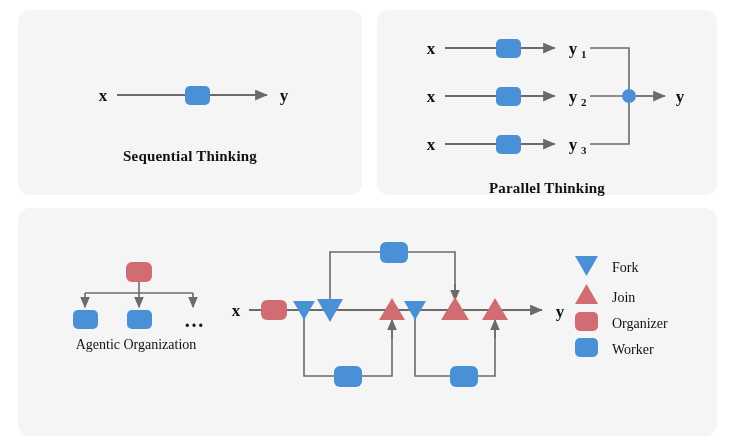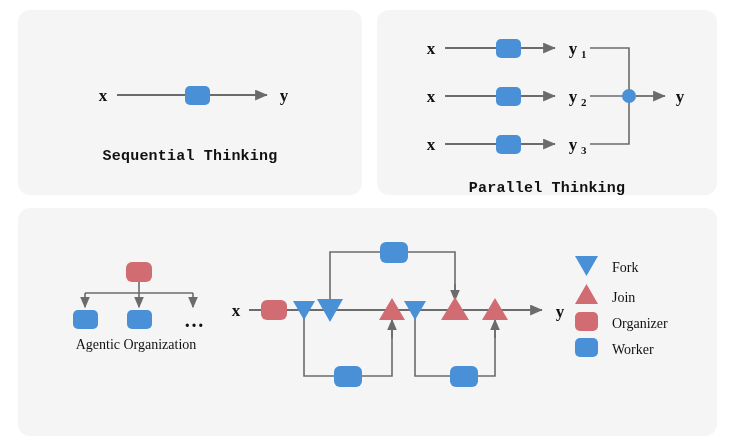--- a/index.html
+++ b/index.html
@@ -34,21 +34,21 @@
   #panel-async {
     left: 18px;  top: 208px; width: 699px; height: 228px;
   }
   .panel-title {
     position: absolute;
     width: 100%;
     text-align: center;
     font-weight: bold;
     font-size: 15px;
     color: #111111;
-    font-family: Liberation Mono, monospace;
+    font-family: Liberation Serif, serif;
     letter-spacing: 0.2px;
   }
   #title-sequential { top: 138px; }
   #title-parallel   { top: 137px; margin-top: 33px; }
   #title-async      { top: 191px; }
 
   svg.layer {
     position: absolute;
     left: 0; top: 0;
     overflow: visible;

